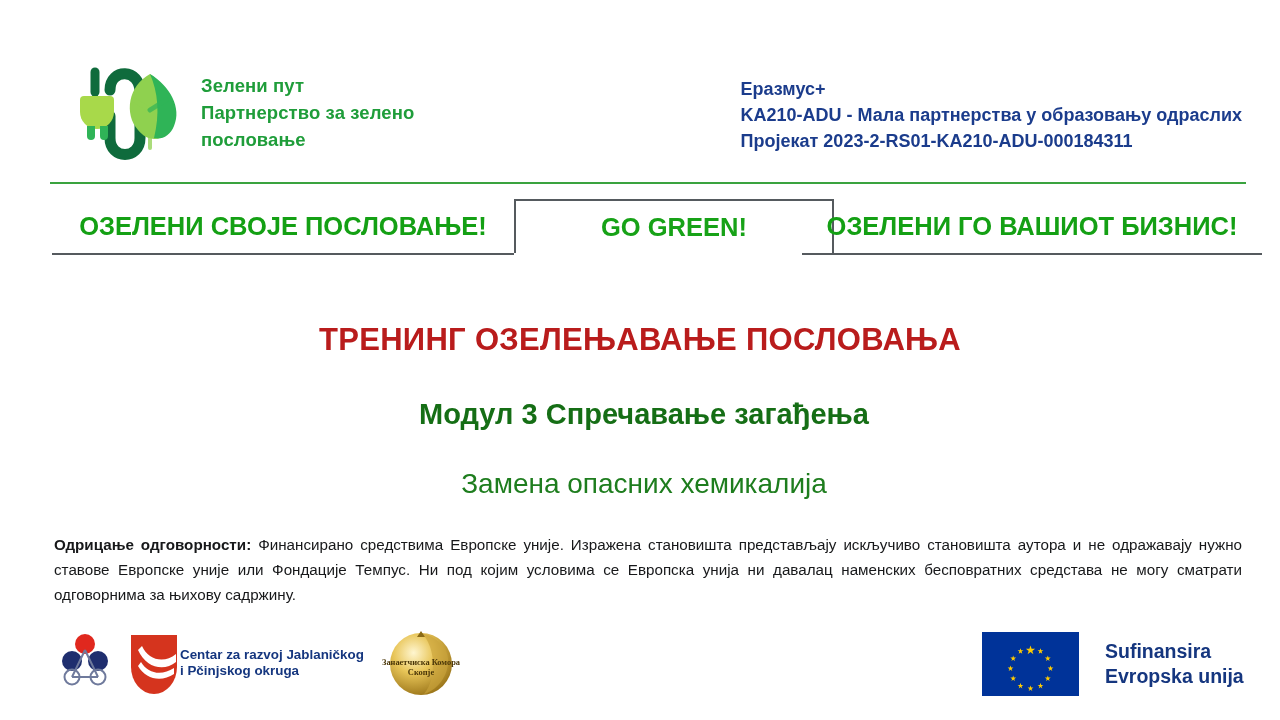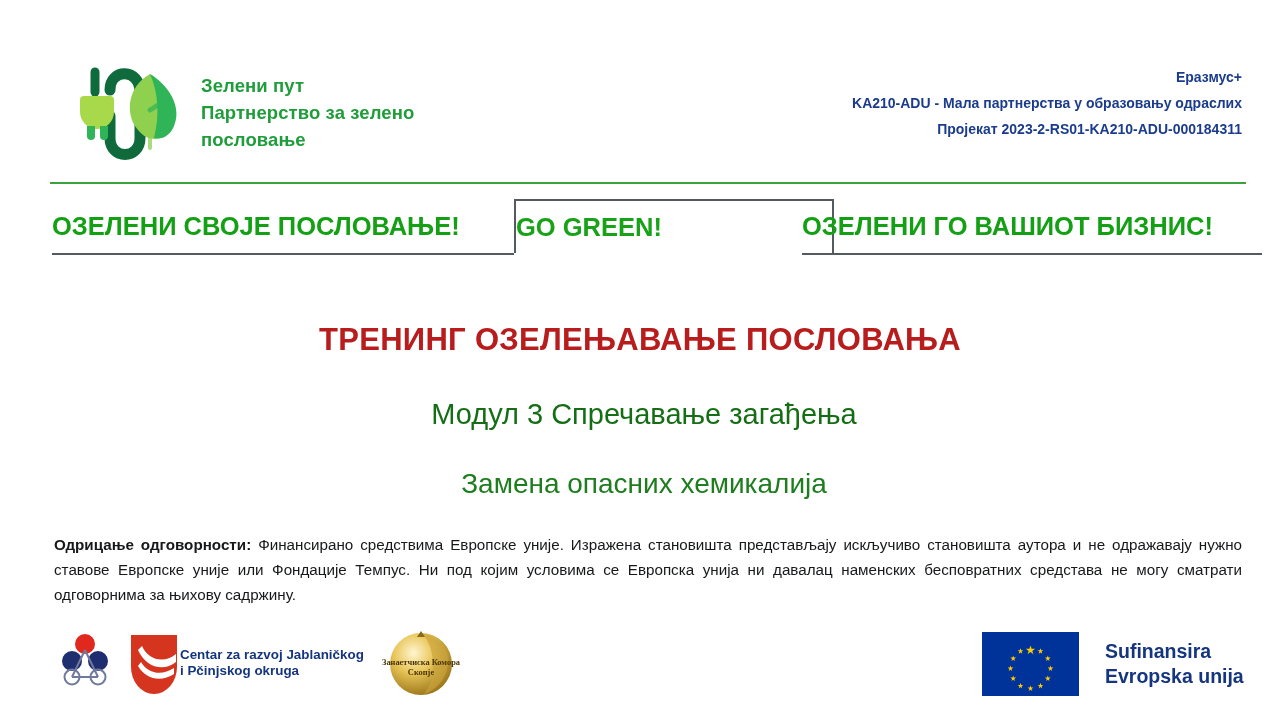--- a/index.html
+++ b/index.html
@@ -25,41 +25,41 @@
     margin-top:20px;
     color:#1f9d3a;
     font-weight:bold;
     font-size:18.5px;
     line-height:27px;
     letter-spacing:.1px;
   }
   .brand-text div{white-space:nowrap;}
 
   .erasmus{
-    position:absolute;right:38px;top:64px;
-    text-align:right;
+    position:absolute;right:38px;top:76px;
+    text-align:left;
     color:#1b3c8c;
     font-weight:bold;
-    font-size:14px;
+    font-size:18px;
     line-height:26px;
     white-space:nowrap;
   }
 
   .header-rule{
     position:absolute;left:50px;top:182px;width:1196px;height:2px;
     background:#3aa33f;
   }
 
   
   .tabband{
     position:absolute;left:0;top:199px;width:1280px;height:62px;
   }
   .tab{
     position:absolute;top:0;height:54px;
-    display:flex;align-items:center;justify-content:flex-start;
+    display:flex;align-items:center;justify-content:center;
     color:#14a014;
     font-weight:bold;
     font-size:25.5px;
     white-space:nowrap;
   }
   .tab-left{
     left:52px;width:462px;
     border-bottom:2px solid #555a5e;
   }
   .tab-center{
@@ -75,21 +75,21 @@
     margin-left:16px;
   }
 
   
   .titles{position:absolute;left:0;top:300px;width:1280px;text-align:center;}
   .t1{
     color:#b91c1c;font-weight:bold;font-size:31px;letter-spacing:.3px;
     margin:22px 0 0 0;
   }
   .t2{
-    color:#156e15;font-weight:normal;font-size:29px;
+    color:#156e15;font-weight:bold;font-size:29px;
     margin:40px 0 0 8px;
   }
   .t3{
     color:#1e7d1e;font-weight:normal;font-size:28px;
     margin:37px 0 0 8px;
     text-align:center;
   }
 
   
   .disclaimer{

